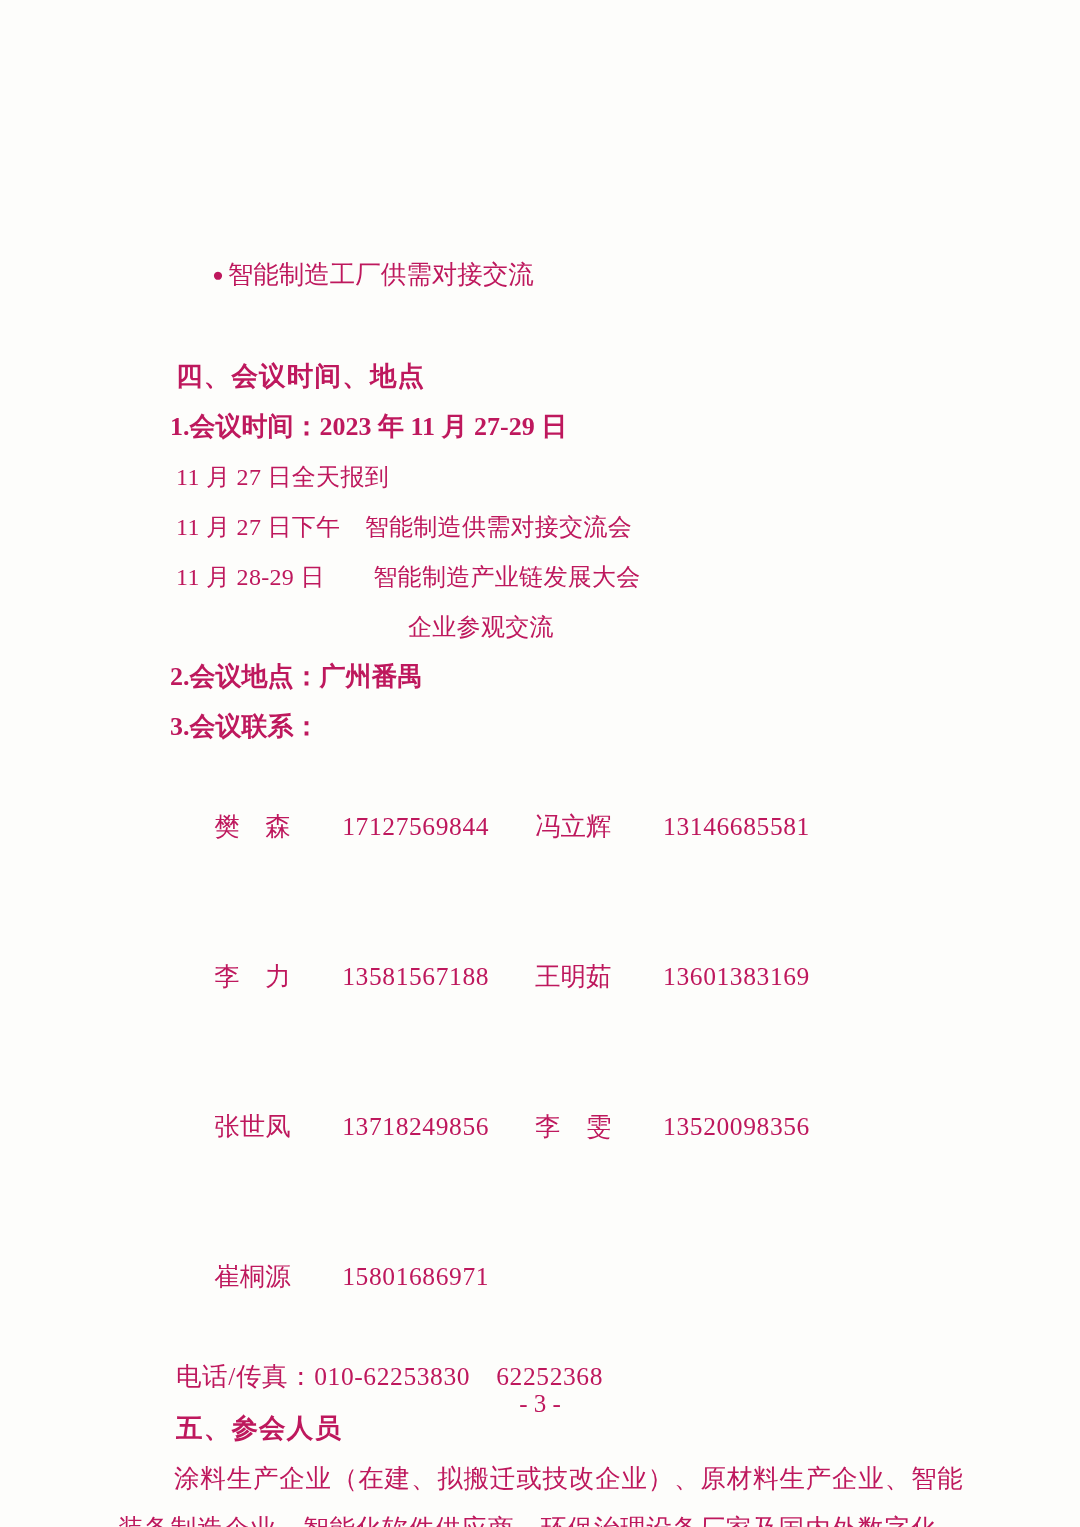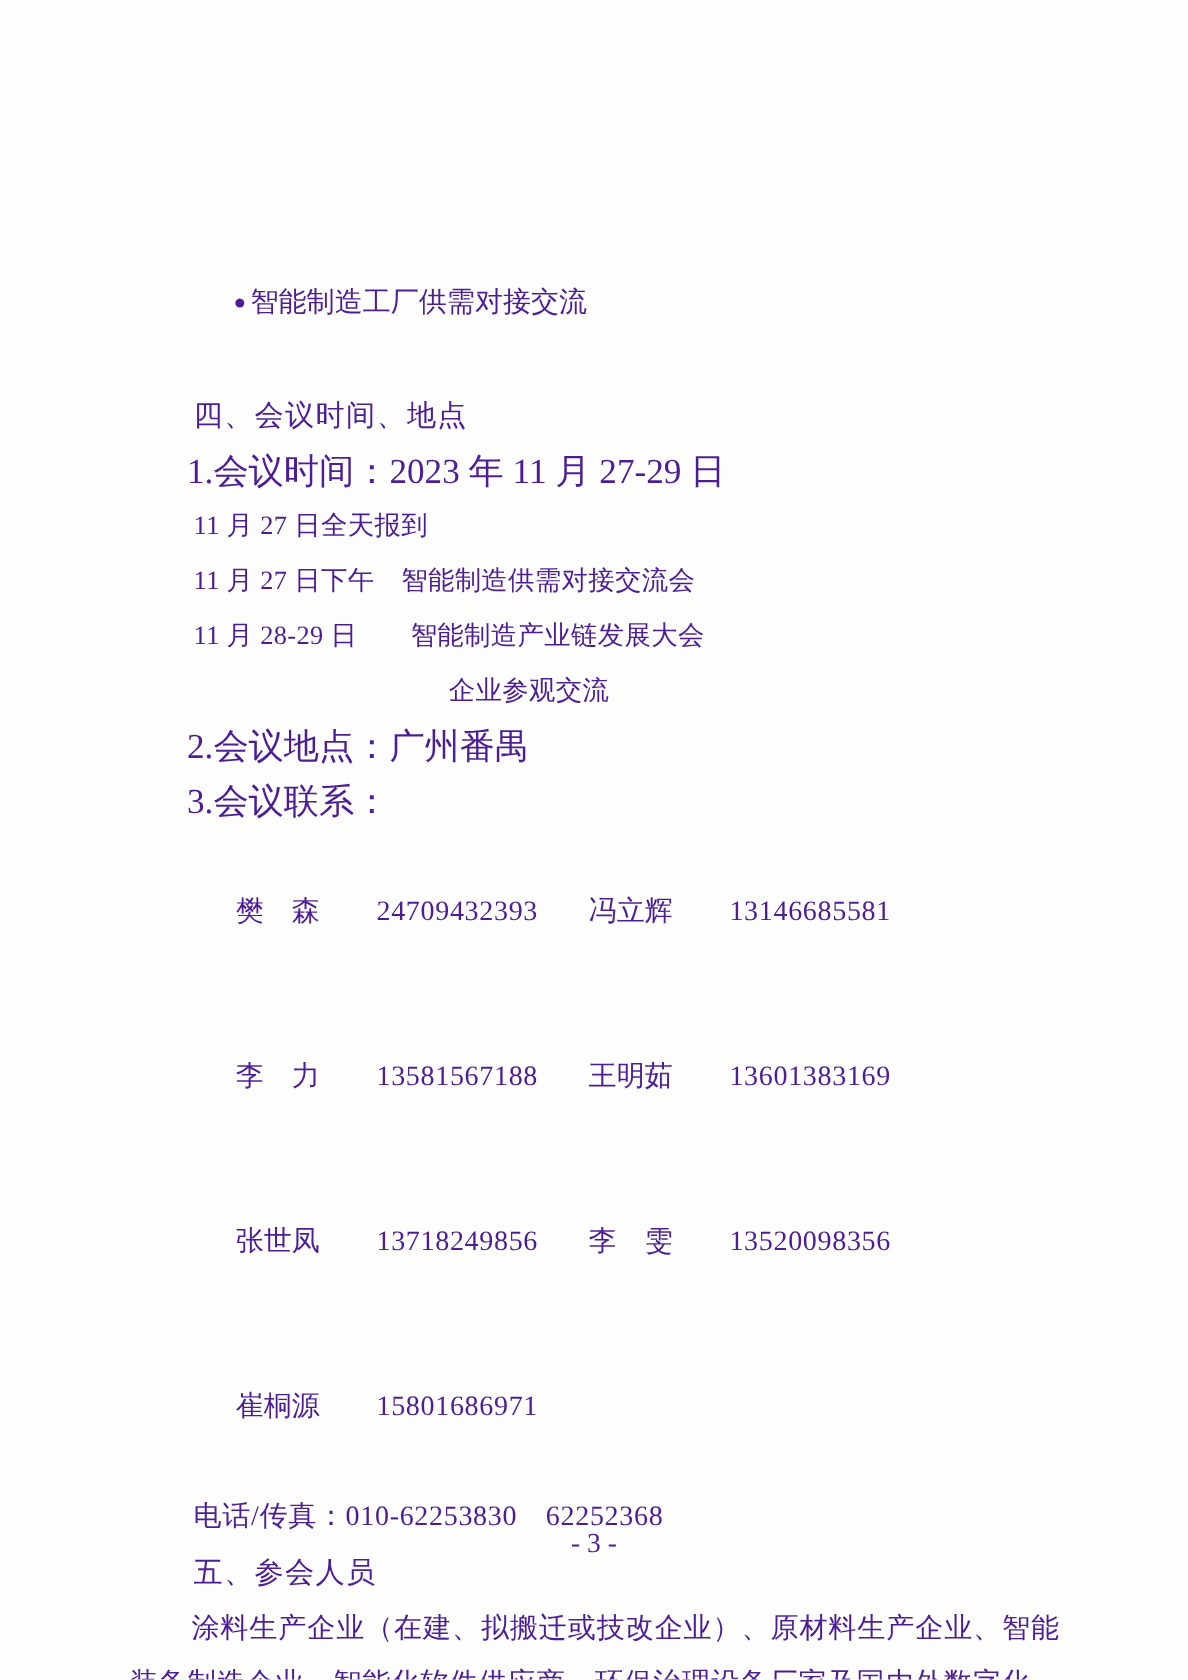--- a/index.html
+++ b/index.html
@@ -6,21 +6,21 @@
     margin: 0;
     padding: 0;
     background: #ffffff;
   }
   .page {
     position: relative;
     width: 1080px;
     height: 1527px;
     background: #fdfdfb;
     font-family: "Liberation Serif", "DejaVu Serif", serif;
-    color: #4c1d95;
+    color: #be185d;
     overflow: hidden;
   }
   .content {
     position: absolute;
     left: 118px;
     top: 200px;
     width: 845px;
   }
   .line {
     font-size: 24px;
@@ -36,29 +36,29 @@
     text-indent: -56px;
   }
   .dot {
     font-size: 19px;
     vertical-align: 2px;
     padding-right: 4px;
   }
   .heading {
     font-size: 26.5px;
     line-height: 52px;
-    font-weight: normal;
+    font-weight: bold;
     white-space: pre;
     padding-left: 58px;
     letter-spacing: 1.2px;
   }
   .sub-bold {
-    font-size: 32px;
+    font-size: 26px;
     line-height: 50px;
-    font-weight: normal;
+    font-weight: bold;
     white-space: pre;
     padding-left: 52px;
   }
   .indent-1 {
     padding-left: 58px;
   }
   .indent-3 {
     padding-left: 290px;
   }
   .para {
@@ -115,21 +115,21 @@
 
     <div class="line indent-1">11 月 27 日全天报到</div>
     <div class="line indent-1">11 月 27 日下午　智能制造供需对接交流会</div>
     <div class="line indent-1">11 月 28-29 日　　智能制造产业链发展大会</div>
     <div class="line indent-3">企业参观交流</div>
 
     <div class="sub-bold">2.会议地点：广州番禺</div>
     <div class="sub-bold">3.会议联系：</div>
 
     <div class="contact-row">
-      <span class="contact-name">樊　森</span><span class="mono-ish">24709432393</span><span class="contact-gap"></span><span class="contact-name">冯立辉</span><span class="mono-ish">13146685581</span>
+      <span class="contact-name">樊　森</span><span class="mono-ish">17127569844</span><span class="contact-gap"></span><span class="contact-name">冯立辉</span><span class="mono-ish">13146685581</span>
     </div>
 
     <div class="contact-row">
       <span class="contact-name">李　力</span><span class="mono-ish">13581567188</span><span class="contact-gap"></span><span class="contact-name">王明茹</span><span class="mono-ish">13601383169</span>
     </div>
 
     <div class="contact-row">
       <span class="contact-name">张世凤</span><span class="mono-ish">13718249856</span><span class="contact-gap"></span><span class="contact-name">李　雯</span><span class="mono-ish">13520098356</span>
     </div>
 

